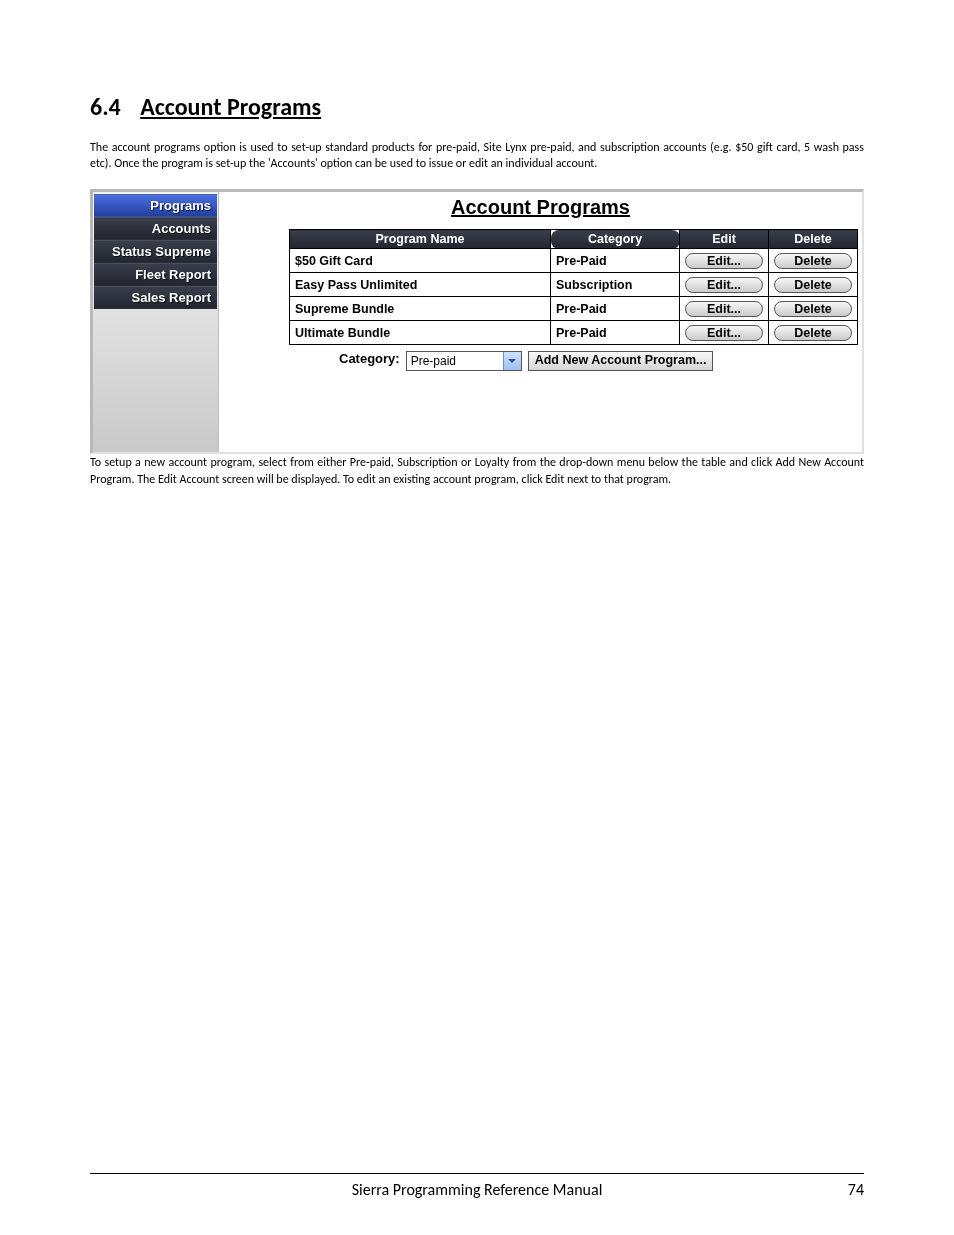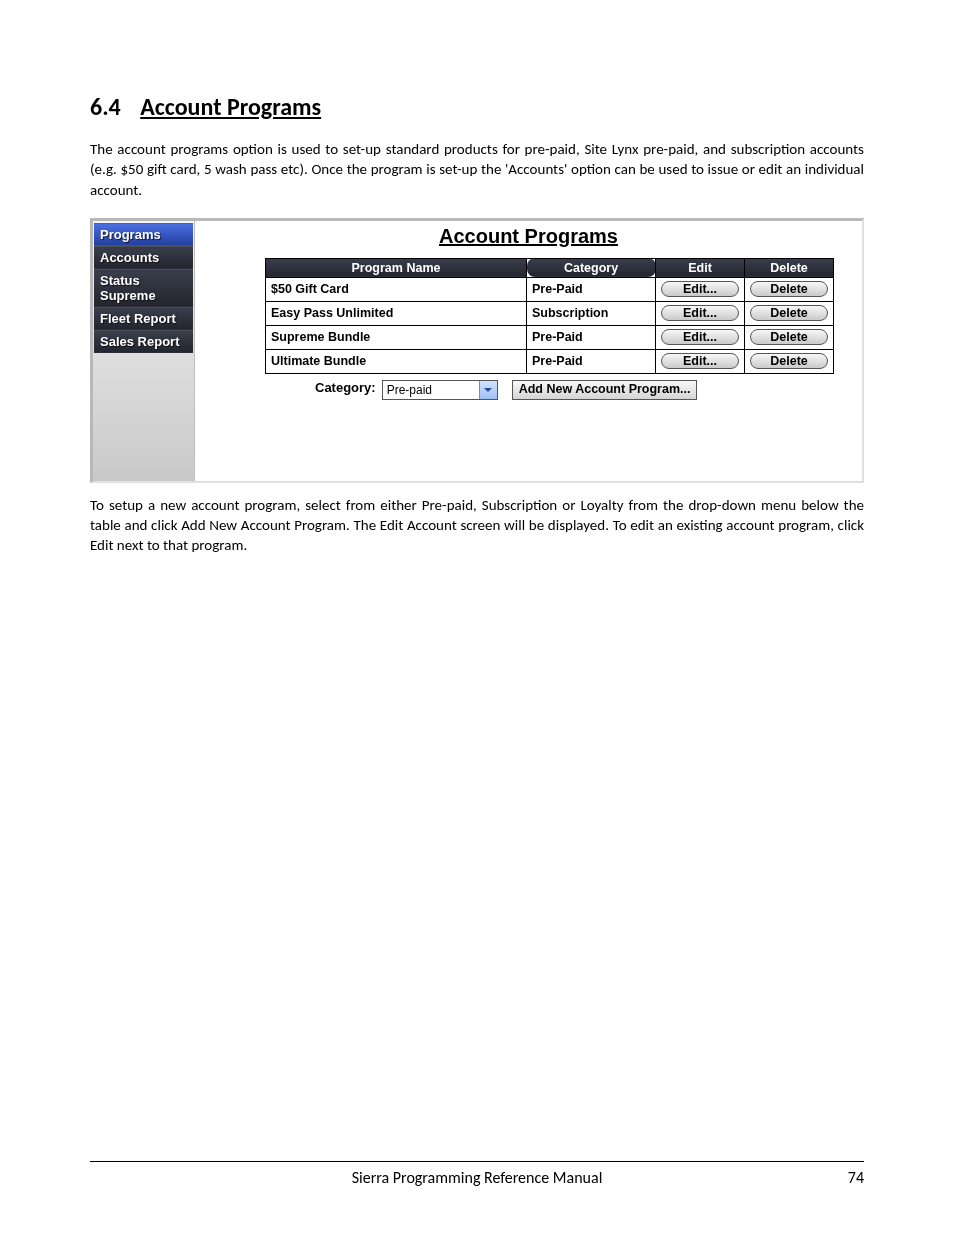--- a/index.html
+++ b/index.html
@@ -23,46 +23,47 @@
   }
   .heading .num {
     text-decoration: none;
   }
   .heading .title {
     text-decoration: underline;
     padding-left: 18px;
     margin-left: -4px;
   }
   .para {
-    font-size: 15px;
+    font-size: 12px;
     line-height: 1.35;
     text-align: justify;
-    margin: 12px 0 18px 0;
+    margin: 0 0 18px 0;
   }
   
   .figure {
     border-top: 3px solid #b8b8b8;
     border-left: 3px solid #b8b8b8;
     border-right: 2px solid #e0e0e0;
     border-bottom: 2px solid #e0e0e0;
     background: #fff;
     height: 260px;
     position: relative;
     margin-top: 6px;
   }
   .fig-inner {
     display: flex;
     height: 100%;
   }
   .sidebar {
-    width: 102px;
+    width: 126px;
     box-sizing: border-box;
     padding: 2px 1px 0 1px;
     background: linear-gradient(to bottom, #f5f5f5 0%, #c9c9c9 100%);
     border-right: 1px solid #bdbdbd;
+    text-align: right;
   }
   .side-item {
     font-family: "Arial Black", Arial, sans-serif;
     font-weight: 900;
     font-size: 13px;
     color: #fff;
     text-shadow: 1px 1px 1px rgba(0,0,0,0.7);
     padding: 3px 6px;
     border-top: 1px solid rgba(255,255,255,0.18);
     border-bottom: 1px solid rgba(0,0,0,0.25);
@@ -154,41 +155,41 @@
     align-items: center;
     justify-content: center;
   }
   .combo .arrow::after {
     content: "";
     border-left: 4px solid transparent;
     border-right: 4px solid transparent;
     border-top: 4px solid #2a4c9c;
   }
   .add-btn {
-    margin-left: 14px;
+    margin-left: 6px;
     border: 1px solid #555;
     background: linear-gradient(to bottom, #f8f8f8 0%, #d5d5d5 100%);
     font-family: Arial, sans-serif;
     font-size: 12.5px;
     font-weight: 700;
     padding: 1px 6px;
     cursor: pointer;
   }
   .caption {
     text-align: center;
     font-weight: 700;
     font-size: 17px;
     margin: 14px 0 22px 0;
   }
   
   .footer {
     position: absolute;
     left: 90px;
     right: 90px;
-    bottom: 48px;
+    bottom: 36px;
   }
   .footer-rule {
     border: none;
     border-top: 1px solid #000;
     margin: 0 0 6px 0;
   }
   .footer-row {
     display: flex;
     font-size: 16px;
   }

